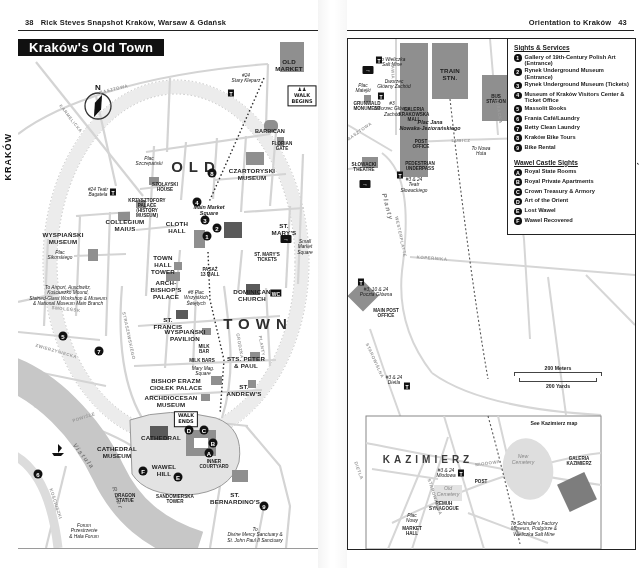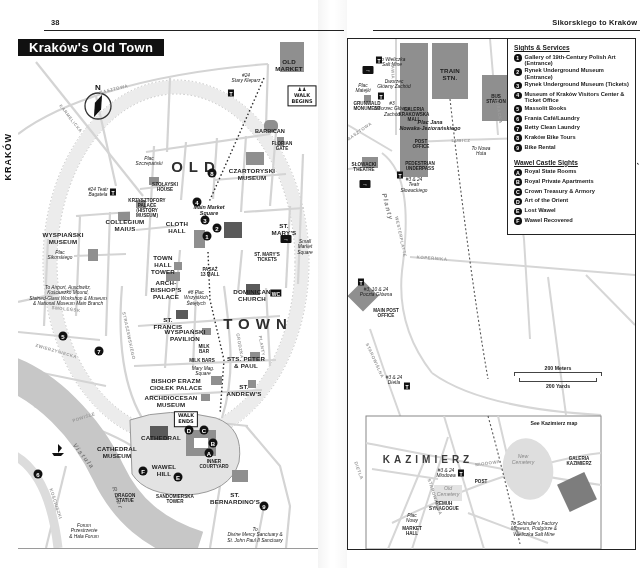--- a/index.html
+++ b/index.html
@@ -1,21 +1,21 @@
 <!DOCTYPE html>
 <html><head>
 <meta charset="utf-8">
 <style>
   html,body{margin:0;padding:0;background:#fff;}
   body{width:640px;height:568px;position:relative;overflow:hidden;
        font-family:"Liberation Sans",sans-serif;color:#1a1a1a;}
   
   .hdr{position:absolute;top:11px;height:16px;display:flex;align-items:flex-end;
        font-size:7.5px;font-weight:bold;letter-spacing:.2px;
-       border-bottom:1.4px solid #222;padding-bottom:3px;box-sizing:content-box;margin-left:26px;}
+       border-bottom:1.4px solid #222;padding-bottom:3px;box-sizing:content-box;}
   .hdr-left{left:18px;width:300px;}
   .hdr-right{left:347px;width:287px;justify-content:flex-end;}
   .hdr .pgnum{margin:0 7px;}
   
   .gutter{position:absolute;left:318px;top:0;width:29px;height:568px;
     background:linear-gradient(90deg,rgba(0,0,0,.045),rgba(0,0,0,0) 45%,rgba(0,0,0,0) 55%,rgba(0,0,0,.03));}
   
   .tab{position:absolute;font-weight:bold;font-size:9px;letter-spacing:1px;color:#111;}
   .tab-left{left:3px;top:133px;writing-mode:vertical-rl;transform:rotate(180deg);}
   .tab-right{left:628px;top:130px;writing-mode:vertical-rl;}
@@ -62,23 +62,24 @@
   .s-txt{font-size:5.2px;font-weight:bold;}
   .s-line{height:3px;border-left:1px solid #444;border-right:1px solid #444;}
   .s-line.m{border-top:1px solid #444;margin:1px 0 2px;}
   .s-line.y{border-bottom:1px solid #444;margin:0 5px 1px;}
 </style>
 </head>
 <body>
 
 <div class="hdr hdr-left">
   <span class="pgnum">38</span>
+  <span>Rick Steves Snapshot Kraków, Warsaw &amp; Gdańsk</span>
 </div>
 <div class="hdr hdr-right">
-  <span>Sikorskiego to Kraków</span>
+  <span>Orientation to Kraków</span>
   <span class="pgnum">43</span>
 </div>
 
 <div class="gutter"></div>
 <div class="tab tab-left">KRAKÓW</div>
 <div class="tab tab-right">KRAKÓW</div>
 
 <div class="map" id="left-map">
   <svg width="300" height="514" viewBox="0 0 300 514">
 

